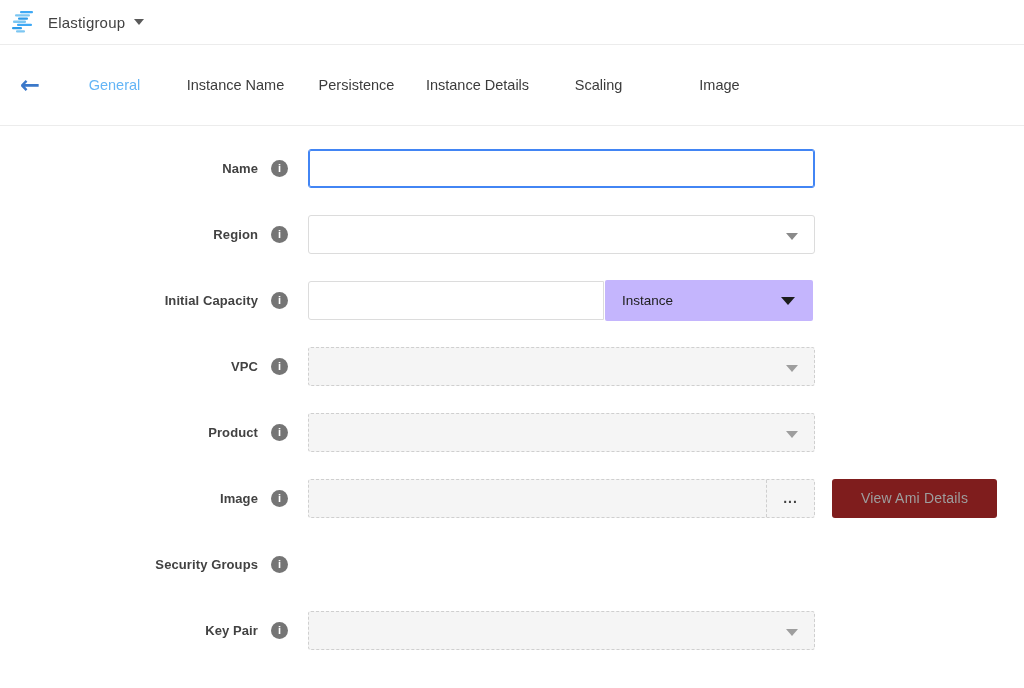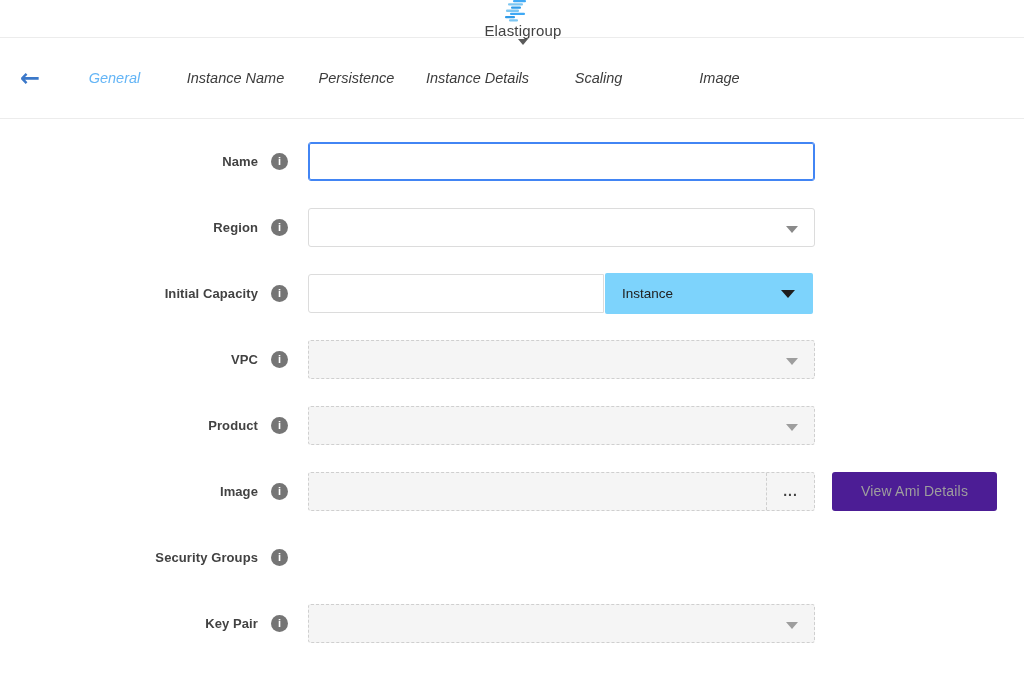--- a/index.html
+++ b/index.html
@@ -1,43 +1,43 @@
 <!DOCTYPE html>
 <html><head>
 <meta charset="utf-8">
 <style>
   * { margin: 0; padding: 0; box-sizing: border-box; }
   html, body { width: 1024px; height: 688px; background: #ffffff; overflow: hidden; }
   body { font-family: "Liberation Sans", sans-serif; color: #424242; }
 
   
   .app-header {
-    height: 38px; display: flex; align-items: center;
-    padding-left: 12px; background: #ffffff; border-bottom: 1px solid #ececec; flex-direction: column;
+    height: 45px; display: flex; align-items: center;
+    padding-left: 12px; background: #ffffff; border-bottom: 1px solid #ececec;
   }
   .logo { width: 26px; height: 22px; display: inline-block; }
   .app-title { font-size: 15px; color: #424242; margin-left: 10px; letter-spacing: .2px; }
   .caret-sm {
     width: 0; height: 0; border-left: 5px solid transparent; border-right: 5px solid transparent;
     border-top: 6px solid #5a5a5a; display: inline-block; margin-left: 9px;
   }
 
   
   .tab-bar {
     height: 81px; display: flex; align-items: center;
     background: #ffffff; border-bottom: 1px solid #ececec; padding-left: 20px;
   }
   .back-arrow {
     color: #3b78c9; font-size: 24px; line-height: 1; width: 26px; cursor: pointer;
     font-weight: bold; font-family: "DejaVu Sans", sans-serif;
   }
   .tabs { display: flex; margin-left: 8px; }
   .tab {
     width: 121px; text-align: center; font-size: 14.5px; color: #3c3c3c;
-    cursor: pointer; white-space: nowrap; font-style: italic;
+    cursor: pointer; white-space: nowrap;
   }
   .tab.active { color: #64b5f6; }
 
   
   .form-area { padding-top: 22px; }
   .form-row { display: flex; align-items: center; height: 40px; margin-bottom: 26px; padding-left: 8px; }
   .label-cell {
     width: 250px; text-align: right; font-size: 13px; font-weight: bold; color: #424242;
     flex: 0 0 250px; letter-spacing: .1px;
   }
@@ -65,21 +65,21 @@
   .select-box.disabled {
     background: #f5f5f5; border: 1px dashed #cfcfcf; cursor: default;
   }
   .select-box.disabled .chev { border-top-color: #9e9e9e; }
 
   .capacity-input {
     width: 296px; height: 39px; border: 1px solid #dcdcdc; border-radius: 3px 0 0 3px;
     font-size: 14px; padding: 0 12px; color: #424242; background: #ffffff;
   }
   .unit-select {
-    position: relative; width: 208px; height: 41px; background: #7dd3fc;
+    position: relative; width: 208px; height: 41px; background: #c4b5fd;
     border-radius: 2px; margin-left: 1px; cursor: pointer;
     display: flex; align-items: center; padding-left: 17px;
     font-size: 13.5px; color: #212121;
   }
   .unit-select .chev-dark {
     position: absolute; right: 18px; top: 17px; width: 0; height: 0;
     border-left: 7px solid transparent; border-right: 7px solid transparent;
     border-top: 8px solid #1d1d1d;
   }
 
@@ -88,21 +88,21 @@
     border: 1px dashed #cfcfcf; border-radius: 3px; display: flex;
   }
   .image-value { flex: 1; }
   .browse-segment {
     width: 48px; border-left: 1px dashed #cfcfcf; display: flex;
     align-items: center; justify-content: center; font-size: 14px; font-weight: bold;
     color: #424242; letter-spacing: 1px; cursor: pointer;
   }
 
   .side-button {
-    margin-left: 17px; width: 165px; height: 39px; background: #4c1d95;
+    margin-left: 17px; width: 165px; height: 39px; background: #7f1d1d;
     border: none; border-radius: 3px; font-size: 14px; color: #9e9e9e;
     font-family: "Liberation Sans", sans-serif; cursor: pointer; letter-spacing: .2px;
   }
 </style>
 </head>
 <body>
 
 <header class="app-header">
   <span class="logo">
     <svg width="26" height="22" viewBox="0 0 26 22" xmlns="http://www.w3.org/2000/svg">

